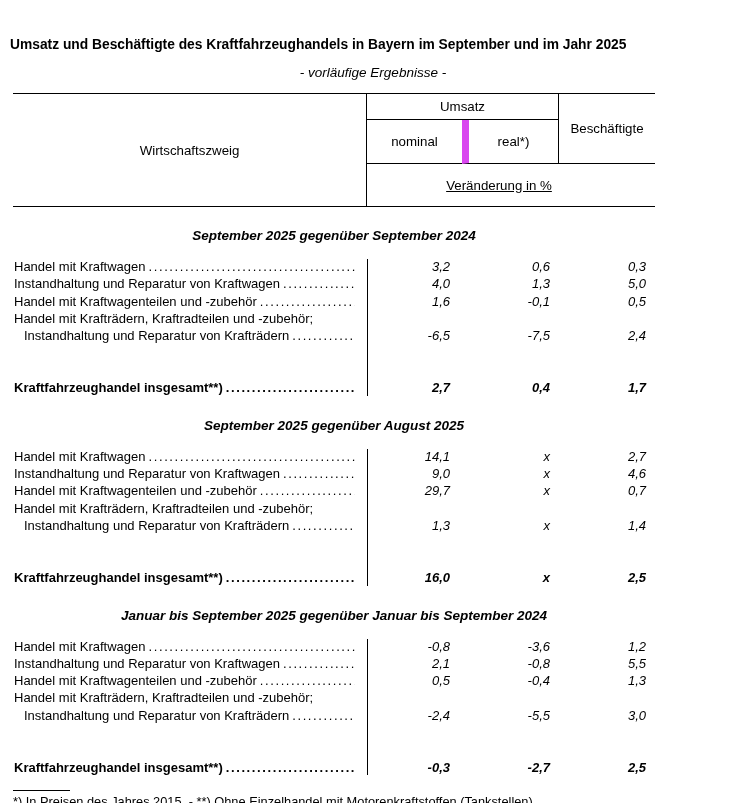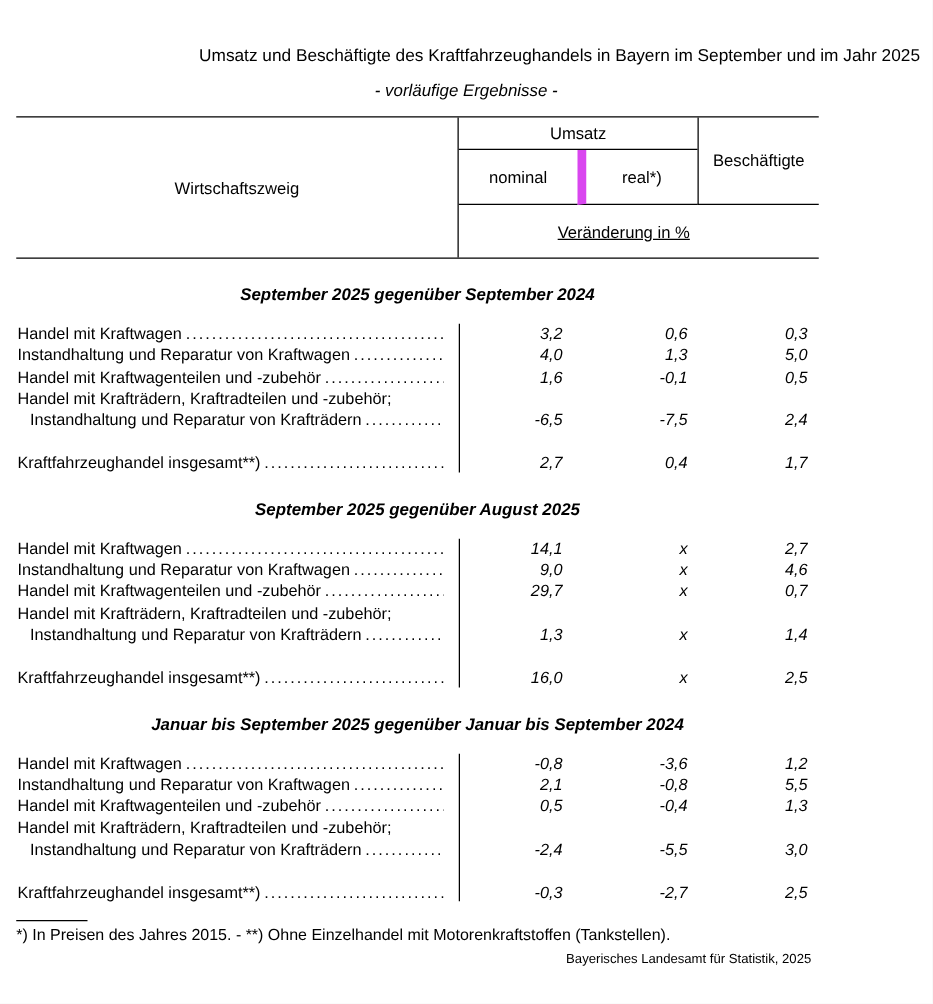--- a/index.html
+++ b/index.html
@@ -3,21 +3,21 @@
 <meta charset="utf-8">
 <style>
   html,body{margin:0;padding:0;}
   body{background:#e8e8e8;}
   .page{
     width:746px;height:803px;background:#ffffff;color:#000;
     font-family:"Liberation Sans",sans-serif;
     position:relative;overflow:hidden;box-sizing:border-box;
     padding-top:36px;
   }
-  .title{text-align:right;font-size:13.8px;font-weight:400;line-height:17px;margin:0 10px;}
+  .title{text-align:left;font-size:13.8px;font-weight:700;line-height:17px;margin:0 10px;}
   .subtitle{text-align:center;font-size:13.5px;line-height:17px;margin-top:11px;font-style:italic;}
 
   .tablewrap{margin:12px 0 0 13px;width:642px;}
 
   
   .hdr{position:relative;height:114px;box-sizing:border-box;
        border-top:1px solid #000;border-bottom:1px solid #000;font-size:13.3px;}
   .hcell{position:absolute;display:flex;align-items:center;justify-content:center;box-sizing:border-box;}
   .h-branch{left:0;top:0;width:354px;height:112px;border-right:1px solid #000;}
   .h-umsatz{left:354px;top:0;width:191px;height:26px;border-bottom:1px solid #000;}
@@ -35,21 +35,21 @@
   .lbl{width:354px;box-sizing:border-box;padding-left:1px;padding-right:12px;
        display:flex;align-items:baseline;overflow:hidden;}
   .lbl .txt{white-space:nowrap;}
   .txt-indent{padding-left:10px;}
   .leader{flex:1;overflow:hidden;white-space:nowrap;margin-left:3px;}
   .leader::after{content:"........................................................................................................................";letter-spacing:1.6px;}
   .v{box-sizing:border-box;text-align:right;font-style:italic;}
   .v-n{width:95px;padding-right:12px;}
   .v-r{width:96px;padding-right:8px;}
   .v-b{width:97px;padding-right:9px;}
-  .row-total{margin-top:17px;font-weight:400;}
+  .row-total{margin-top:35px;font-weight:700;}
   .row-total .txt{font-style:normal;}
 
   
   .foot-rule{margin:14px 0 0 13px;width:57px;border-top:1px solid #000;}
   .footnote{margin:3px 0 0 13px;font-size:12.8px;line-height:16px;}
   .credit{width:642px;margin:5px 0 0 13px;box-sizing:border-box;
           padding-right:6px;text-align:right;font-size:10.5px;line-height:13px;}
 </style>
 </head>
 <body>

